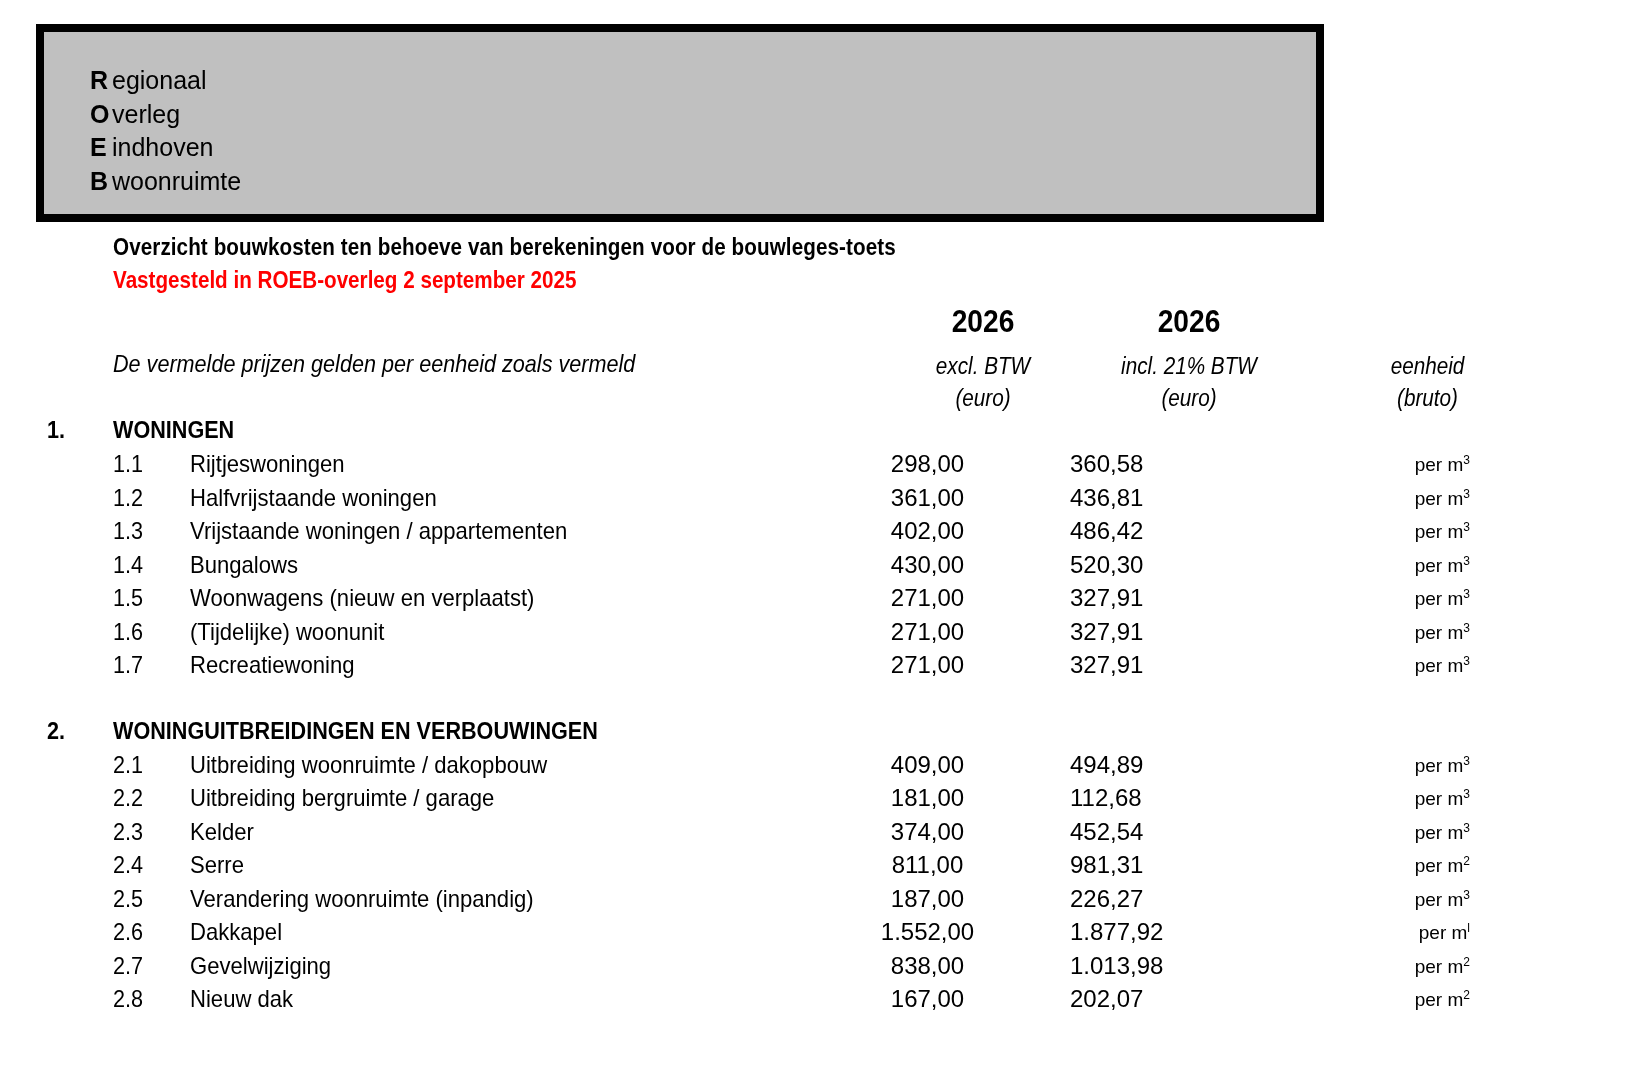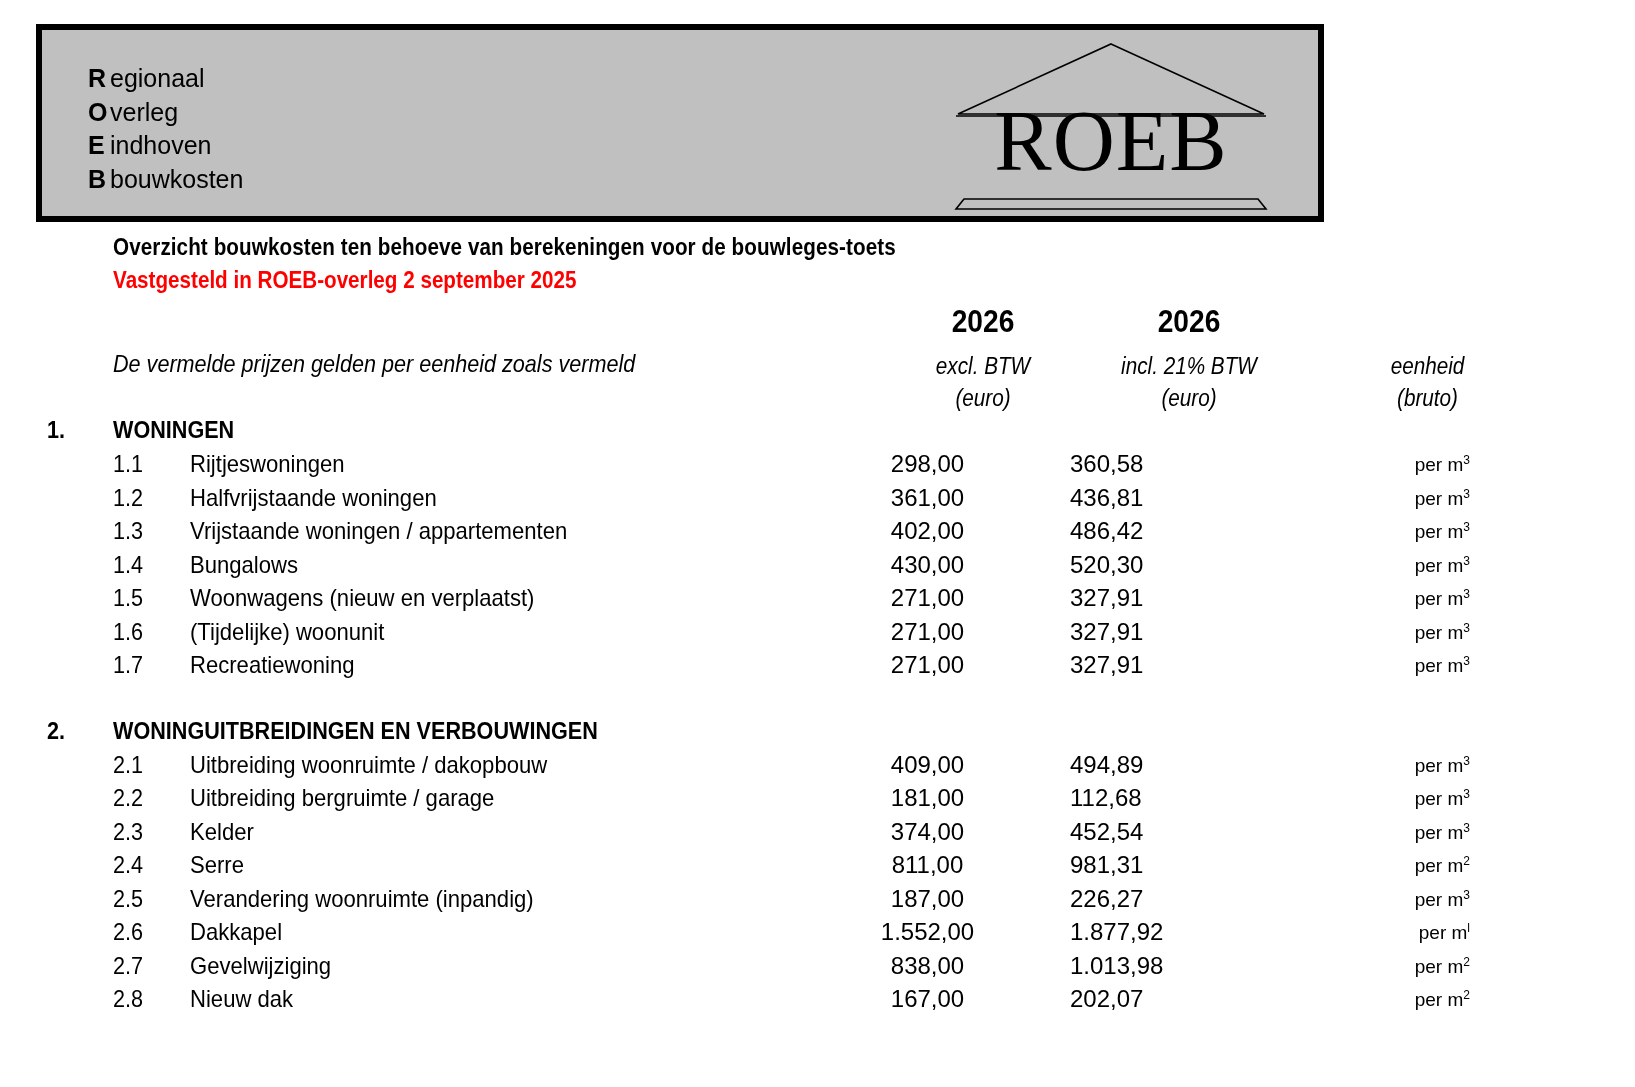--- a/index.html
+++ b/index.html
@@ -17,21 +17,21 @@
   }
 
   
   .logo-box {
     position: absolute;
     left: 36px;
     top: 24px;
     width: 1288px;
     height: 198px;
     background: #c0c0c0;
-    border: 6px solid #000000;
+    border: 8px solid #000000;
     box-sizing: border-box;
   }
   .roeb-acronym {
     position: absolute;
     left: 46px;
     top: 32px;
     line-height: 33.5px;
     font-size: 25px;
   }
   .roeb-acronym .acro-row {
@@ -214,31 +214,23 @@
   .gap { height: 32px; }
 </style>
 </head>
 <body>
 
 <div class="logo-box">
   <div class="roeb-acronym" id="acronym-list">
       <span class="acro-row"><span class="acro-letter">R</span><span class="acro-rest">egionaal</span></span>
       <span class="acro-row"><span class="acro-letter">O</span><span class="acro-rest">verleg</span></span>
       <span class="acro-row"><span class="acro-letter">E</span><span class="acro-rest">indhoven</span></span>
-      <span class="acro-row"><span class="acro-letter">B</span><span class="acro-rest">bouwkosten</span></span>
-    </div>
-
-  <div class="emblem">
-    <svg width="330" height="182" viewBox="0 0 330 182">
-      <polygon points="165,8 318,78 12,78" fill="none" stroke="#000000" stroke-width="1.6"></polygon>
-      <line x1="10" y1="80" x2="320" y2="80" stroke="#000000" stroke-width="1.6"></line>
-      <polygon points="18,163 312,163 320,173 10,173" fill="none" stroke="#000000" stroke-width="1.6"></polygon>
-    </svg>
-    <div class="emblem-word">ROEB</div>
-  </div>
+      <span class="acro-row"><span class="acro-letter">B</span><span class="acro-rest">woonruimte</span></span>
+    </div>
+
 </div>
 
 <div class="doc-title">Overzicht bouwkosten ten behoeve van berekeningen voor de bouwleges-toets</div>
 <div class="doc-subtitle">Vastgesteld in ROEB-overleg 2 september 2025</div>
 <div class="intro-note">De vermelde prijzen gelden per eenheid zoals vermeld</div>
 
 <div class="year-head c1">2026</div>
 <div class="year-head c2">2026</div>
 
 <div class="sub-head c1">

